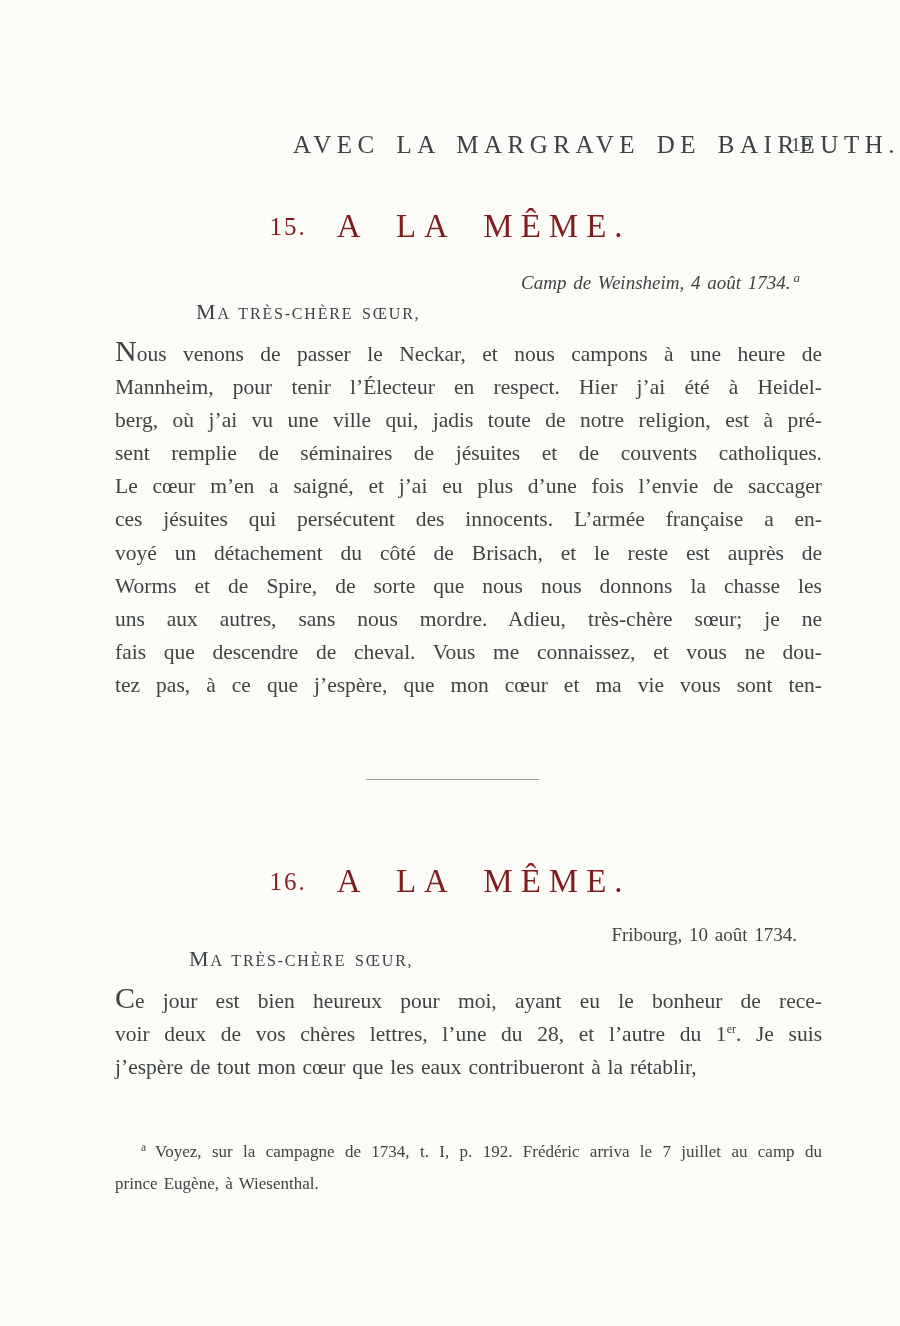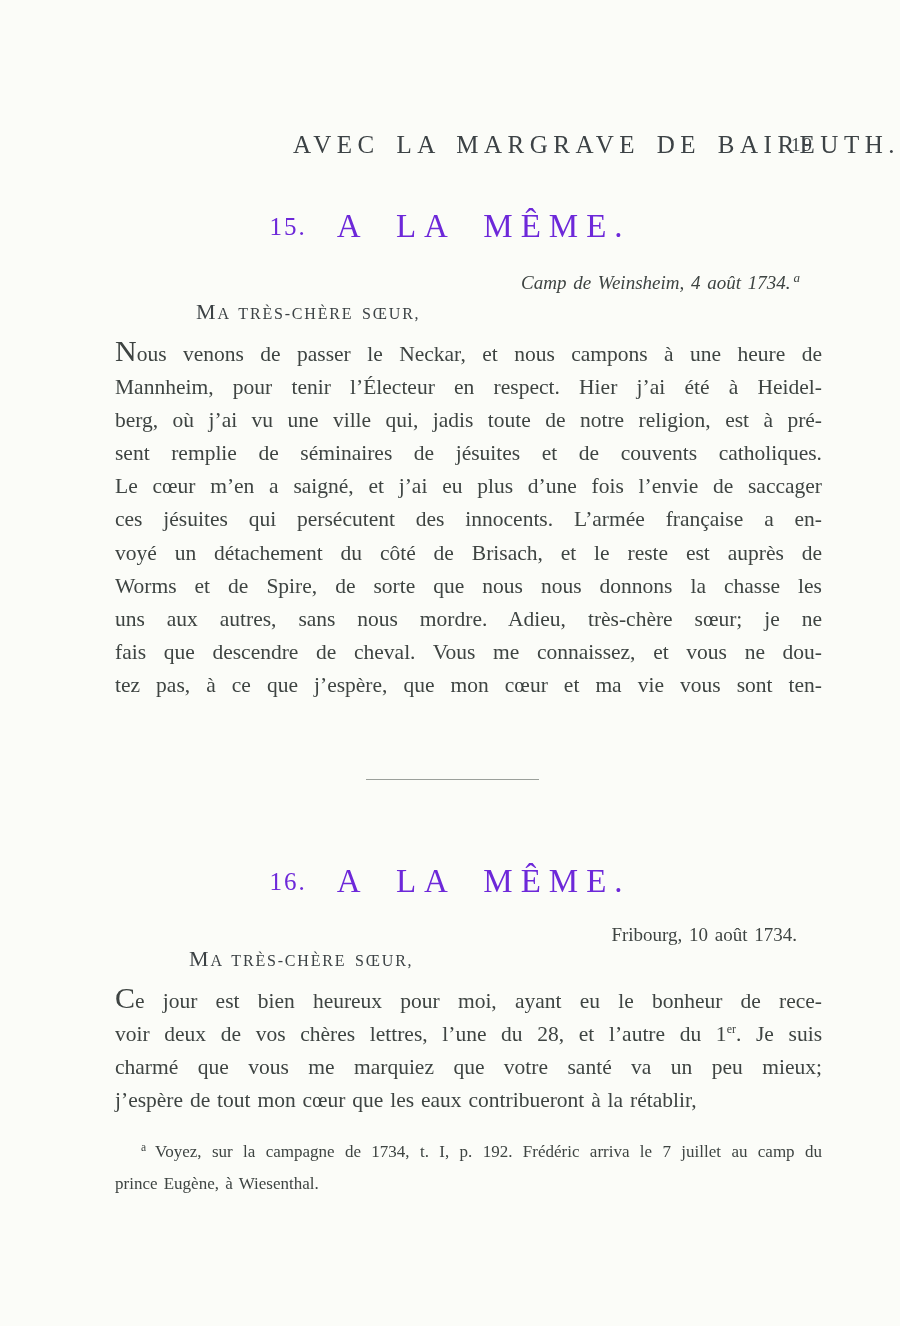--- a/index.html
+++ b/index.html
@@ -43,21 +43,21 @@
 
   
   .letter-heading {
     position: absolute;
     left: 0;
     width: 100%;
     margin: 0;
     text-align: center;
     font-weight: normal;
     font-size: 33px;
-    color: #6d28d9;
+    color: #7f1d1d;
   }
   .letter-15 .letter-heading { top: 208px; }
   .letter-16 .letter-heading { top: 863px; }
   .letter-number {
     font-size: 25px;
     letter-spacing: 2px;
     margin-right: 30px;
     vertical-align: 2px;
   }
   .letter-title {
@@ -188,21 +188,20 @@
     <h2 class="letter-heading">
       <span class="letter-number">16.</span><span class="letter-title">A LA MÊME.</span>
     </h2>
     <div class="dateline">
       <span>Fribourg, 10 août 1734.</span>
     </div>
     <div class="salutation">Ma très-chère sœur,</div>
     <div class="body">
       <div class="line first-line">Ce jour est bien heureux pour moi, ayant eu le bonheur de rece-</div>
       <div class="line"><span>voir deux de vos chères lettres, l’une du 28, et l’autre du 1</span><sup class="ordinal">er</sup><span>. Je suis</span></div>
-      <div class="line">charmé que vous me marquiez que votre santé va un peu mieux;</div>
       <div class="line last-line">j’espère de tout mon cœur que les eaux contribueront à la rétablir,</div>
     </div>
   </section>
 
   <footer class="footnote">
     <div class="line fn-first">
       <sup class="fn-ref">a</sup><span>Voyez, sur la campagne de 1734, t. I, p. 192. Frédéric arriva le 7 juillet au camp du</span>
     </div>
     <div class="line last-line">prince Eugène, à Wiesenthal.</div>
   </footer>

